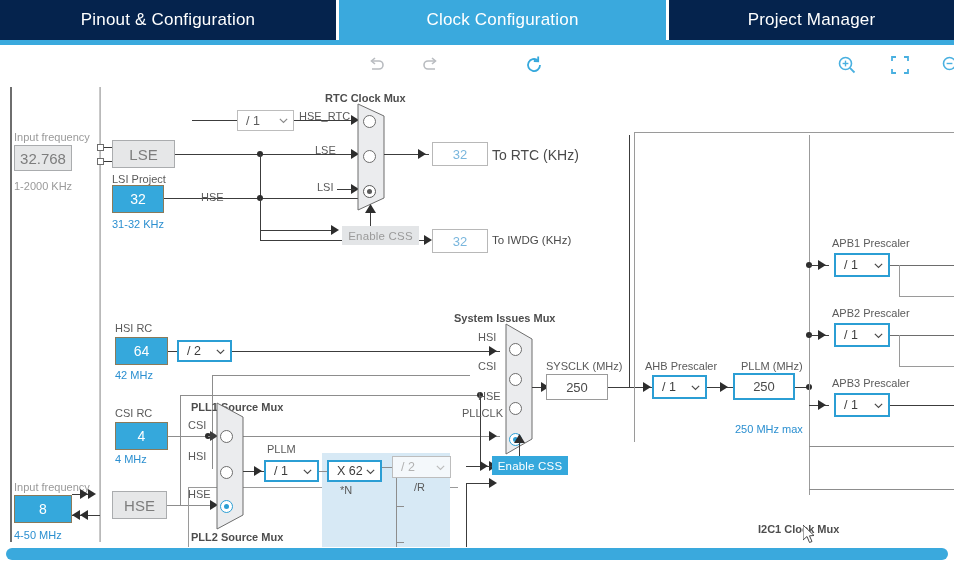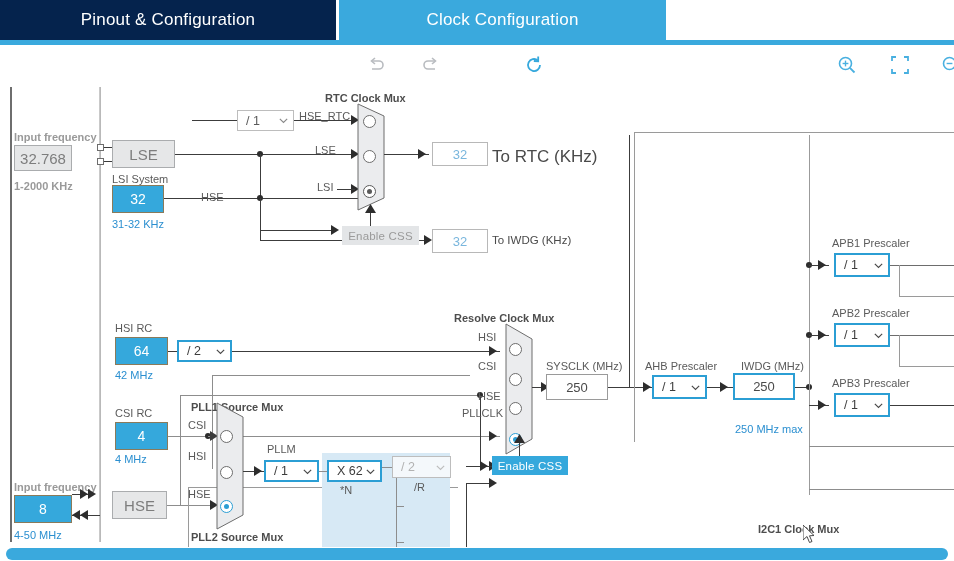--- a/index.html
+++ b/index.html
@@ -69,21 +69,21 @@
   .col-divider {
     position: absolute; width: 1px; background: #b9b9b9;
   }
 
   
   .lbl {
     position: absolute; font-size: 11px; color: #5a5a5a;
     white-space: nowrap; user-select: none;
   }
   .lbl.blue { color: #2b8fd0; }
-  .lbl.grey { color: #9a9a9a; font-weight: bold; }
+  .lbl.grey { color: #9a9a9a; }
   .lbl.bold { font-weight: bold; color: #4d4d4d; }
 
   .wire { position: absolute; background: #3c3c3c; }
   .wire.h { height: 1px; }
   .wire.v { width: 1px; }
 
   .arrow {
     position: absolute; width: 0; height: 0;
     border-top: 5px solid transparent;
     border-bottom: 5px solid transparent;
@@ -192,20 +192,23 @@
 <body>
 
 <div id="app">
 
   <div class="tabbar">
     <div class="tab active tab-clock">
       <span>Clock Configuration</span>
     </div>
     <div class="tab dark tab-pinout">
       <span>Pinout &amp; Configuration</span>
+    </div>
+    <div class="tab dark tab-project">
+      <span>Project Manager</span>
     </div>
     <div class="tab-underline"></div>
   </div>
 
   <div class="toolbar">
 
     <div class="tool" style="left:366px;">
       <svg width="20" height="20" viewBox="0 0 20 20">
         <path d="M6 6 H13 a4 4 0 0 1 0 8 H6" fill="none" stroke="#b9bcc0" stroke-width="1.6"></path>
         <path d="M9 3 L5.5 6 L9 9" fill="none" stroke="#b9bcc0" stroke-width="1.6"></path>
@@ -279,21 +282,21 @@
     <div class="box osc" style="left:112px; top:55px; width:63px; height:28px;">
       <span>LSE</span>
     </div>
 
     <div class="wire h" style="left:175px; top:69px; width:187px;"></div>
     <div class="dot" style="left:257px; top:66px;"></div>
     <div class="wire v" style="left:260px; top:69px; height:76px;"></div>
     <div class="wire h" style="left:260px; top:145px; width:72px;"></div>
     <div class="arrow" style="left:331px; top:140px;"></div>
 
-    <div class="lbl" style="left:112px; top:88px;">LSI System</div>
+    <div class="lbl" style="left:112px; top:88px;">LSI Project</div>
     <div class="box cyan" style="left:112px; top:100px; width:52px; height:28px;">
       <span>32</span>
     </div>
     <div class="lbl blue" style="left:112px; top:133px;">31-32 KHz</div>
     <div class="wire h" style="left:164px; top:113px; width:196px;"></div>
     <div class="dot" style="left:257px; top:110px;"></div>
     <div class="wire v" style="left:260px; top:113px; height:42px;"></div>
     <div class="wire h" style="left:260px; top:155px; width:165px;"></div>
     <div class="arrow" style="left:424px; top:150px;"></div>
 
@@ -323,21 +326,21 @@
     </div>
     <div class="radio" style="left:363px; top:30px;"></div>
     <div class="radio" style="left:363px; top:65px;"></div>
     <div class="radio seldark" style="left:363px; top:100px;"></div>
 
     <div class="wire h" style="left:384px; top:69px; width:45px;"></div>
     <div class="arrow" style="left:418px; top:64px;"></div>
     <div class="box readonly" style="left:432px; top:57px; width:56px; height:24px;">
       <span>32</span>
     </div>
-    <div class="lbl" style="left:492px; top:62px; font-size:17px; color:#4a4a4a;">To RTC (KHz)</div>
+    <div class="lbl" style="left:492px; top:62px; font-size:14px; color:#4a4a4a;">To RTC (KHz)</div>
 
     <div class="box cssbtn off" style="left:342px; top:141px; width:77px; height:19px;">
       <span>Enable CSS</span>
     </div>
     <div class="wire v" style="left:370px; top:126px; height:15px;"></div>
     <svg style="position:absolute; left:365px; top:119px;" width="11" height="9">
       <polygon points="5.5,0 11,9 0,9" fill="#2d2d2d"></polygon>
     </svg>
 
     <div class="box readonly" style="left:432px; top:144px; width:56px; height:24px;">
@@ -452,21 +455,21 @@
       <svg class="chev" viewBox="0 0 12 12">
         <path d="M2 4.2 L6 8 L10 4.2" fill="none" stroke="#bdbdbd" stroke-width="1.3"></path>
       </svg>
     </div>
     <div class="lbl" style="left:414px; top:396px;">/R</div>
 
     <div class="wire v" style="left:466px; top:398px; height:108px; background:#3c3c3c;"></div>
     <div class="wire h" style="left:466px; top:398px; width:26px;"></div>
     <div class="arrow" style="left:489px; top:393px;"></div>
 
-    <div class="lbl bold" style="left:454px; top:227px;">Resolve Clock Mux</div>
+    <div class="lbl bold" style="left:454px; top:227px;">System Issues Mux</div>
     <div class="lbl" style="left:478px; top:246px;">HSI</div>
     <div class="lbl" style="left:478px; top:275px;">CSI</div>
     <div class="lbl" style="left:478px; top:305px;">HSE</div>
     <div class="lbl" style="left:462px; top:322px;">PLLCLK</div>
 
     <div class="mux" style="left:505px; top:238px;">
       <svg width="28" height="132" viewBox="0 0 28 132">
         <polygon points="1,1 27,16 27,116 1,131" fill="#ebecee" stroke="#6d6d6d" stroke-width="1"></polygon>
       </svg>
     </div>
@@ -499,21 +502,21 @@
     <div class="lbl" style="left:645px; top:275px;">AHB Prescaler</div>
     <div class="combo" style="left:652px; top:290px; width:55px; height:24px;">
       <span class="cval">/ 1</span>
       <svg class="chev" viewBox="0 0 12 12">
         <path d="M2 4.2 L6 8 L10 4.2" fill="none" stroke="#4a4a4a" stroke-width="1.3"></path>
       </svg>
     </div>
 
     <div class="wire h" style="left:707px; top:302px; width:26px;"></div>
     <div class="arrow" style="left:720px; top:297px;"></div>
-    <div class="lbl" style="left:741px; top:275px;">IWDG (MHz)</div>
+    <div class="lbl" style="left:741px; top:275px;">PLLM (MHz)</div>
     <div class="box white blueborder" style="left:733px; top:288px; width:62px; height:27px;">
       <span>250</span>
     </div>
     <div class="lbl blue" style="left:735px; top:338px;">250 MHz max</div>
 
     <div class="wire h" style="left:795px; top:302px; width:15px;"></div>
     <div class="dot" style="left:806px; top:299px;"></div>
     <div class="wire v" style="left:809px; top:50px; height:360px; background:#9b9b9b;"></div>
 
     <div class="lbl" style="left:832px; top:152px;">APB1 Prescaler</div>

